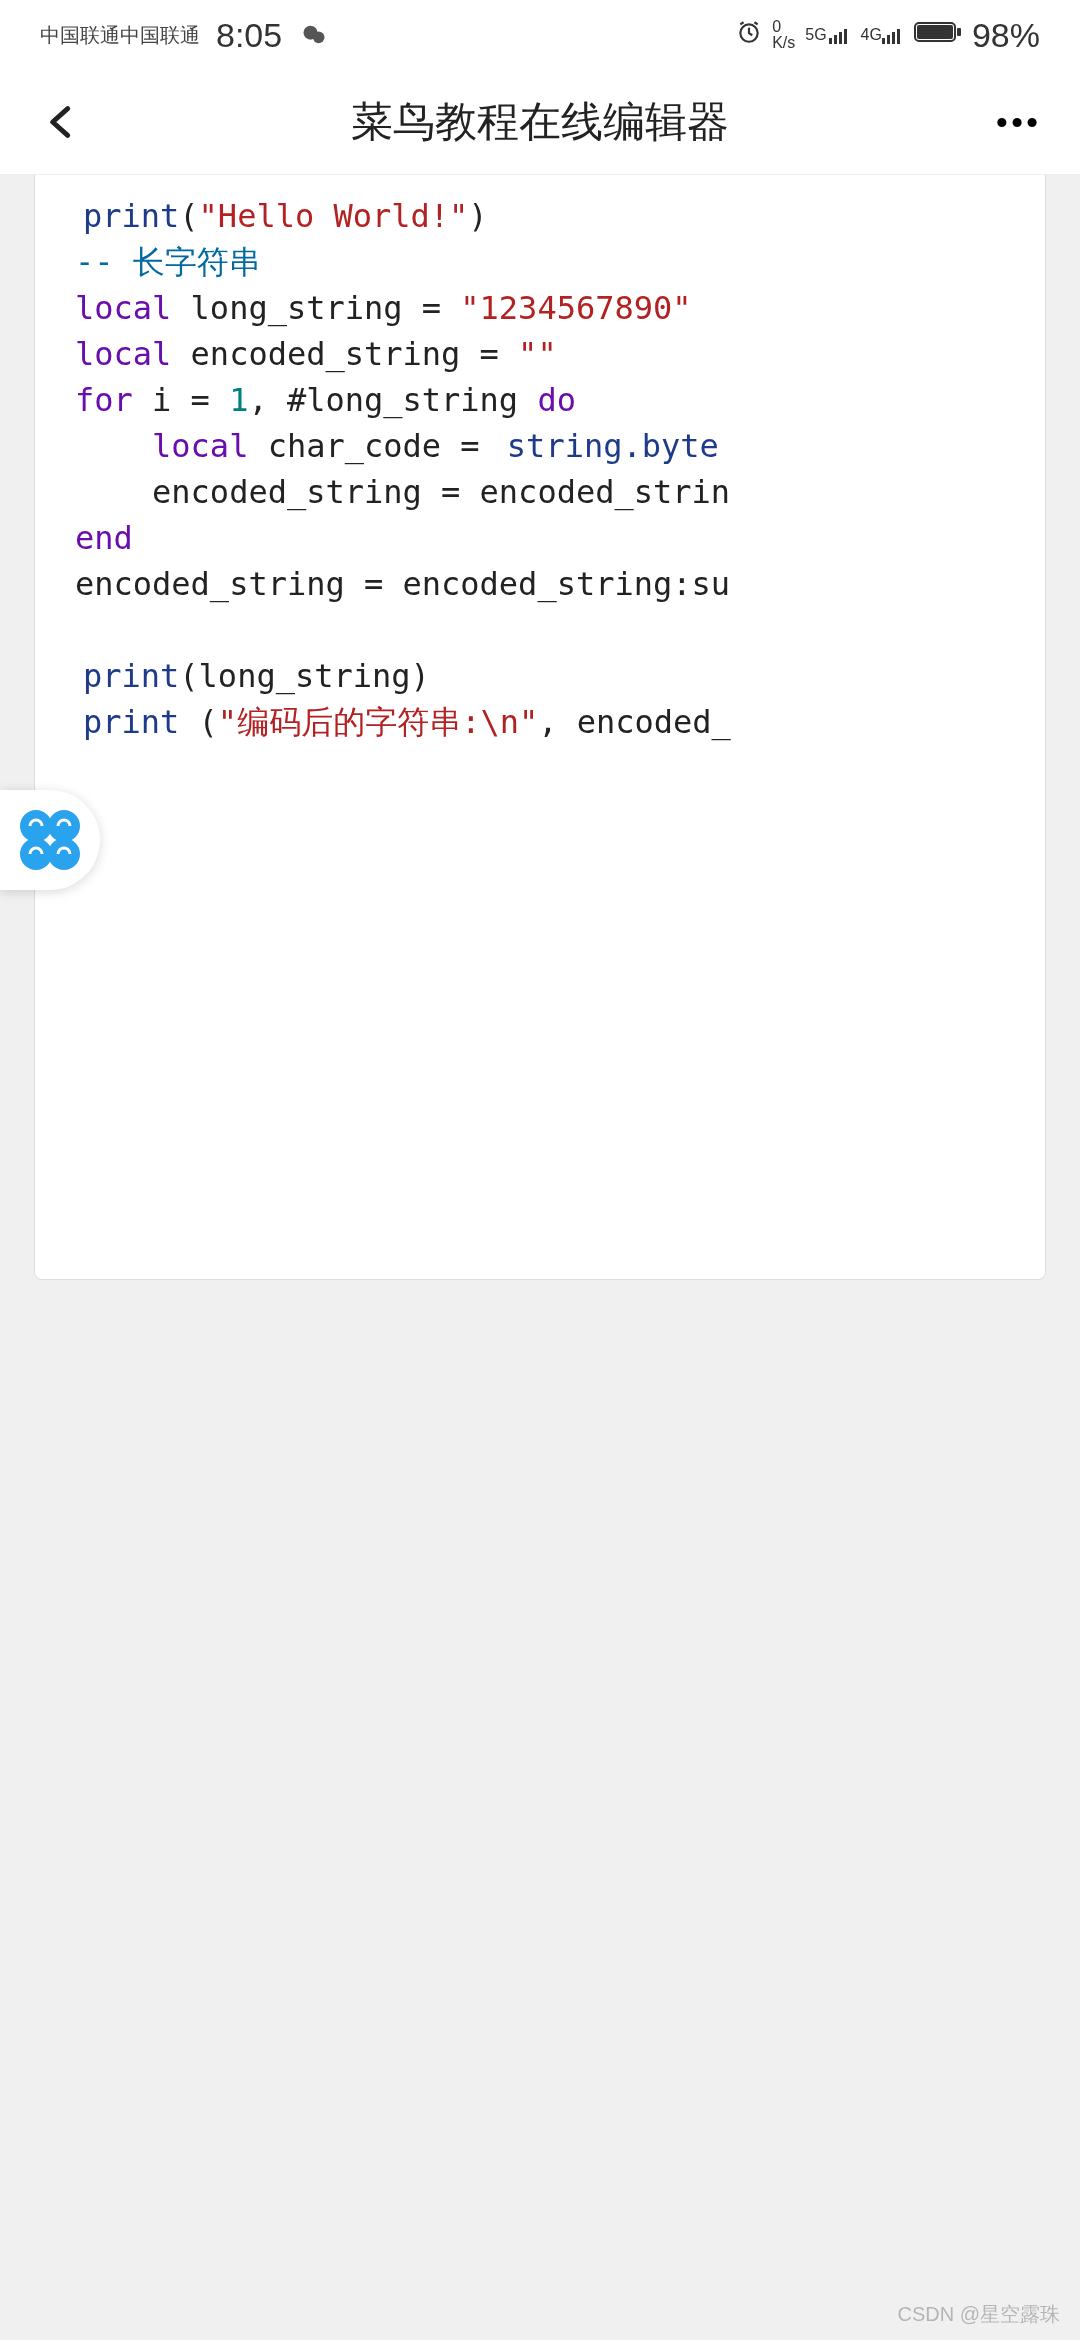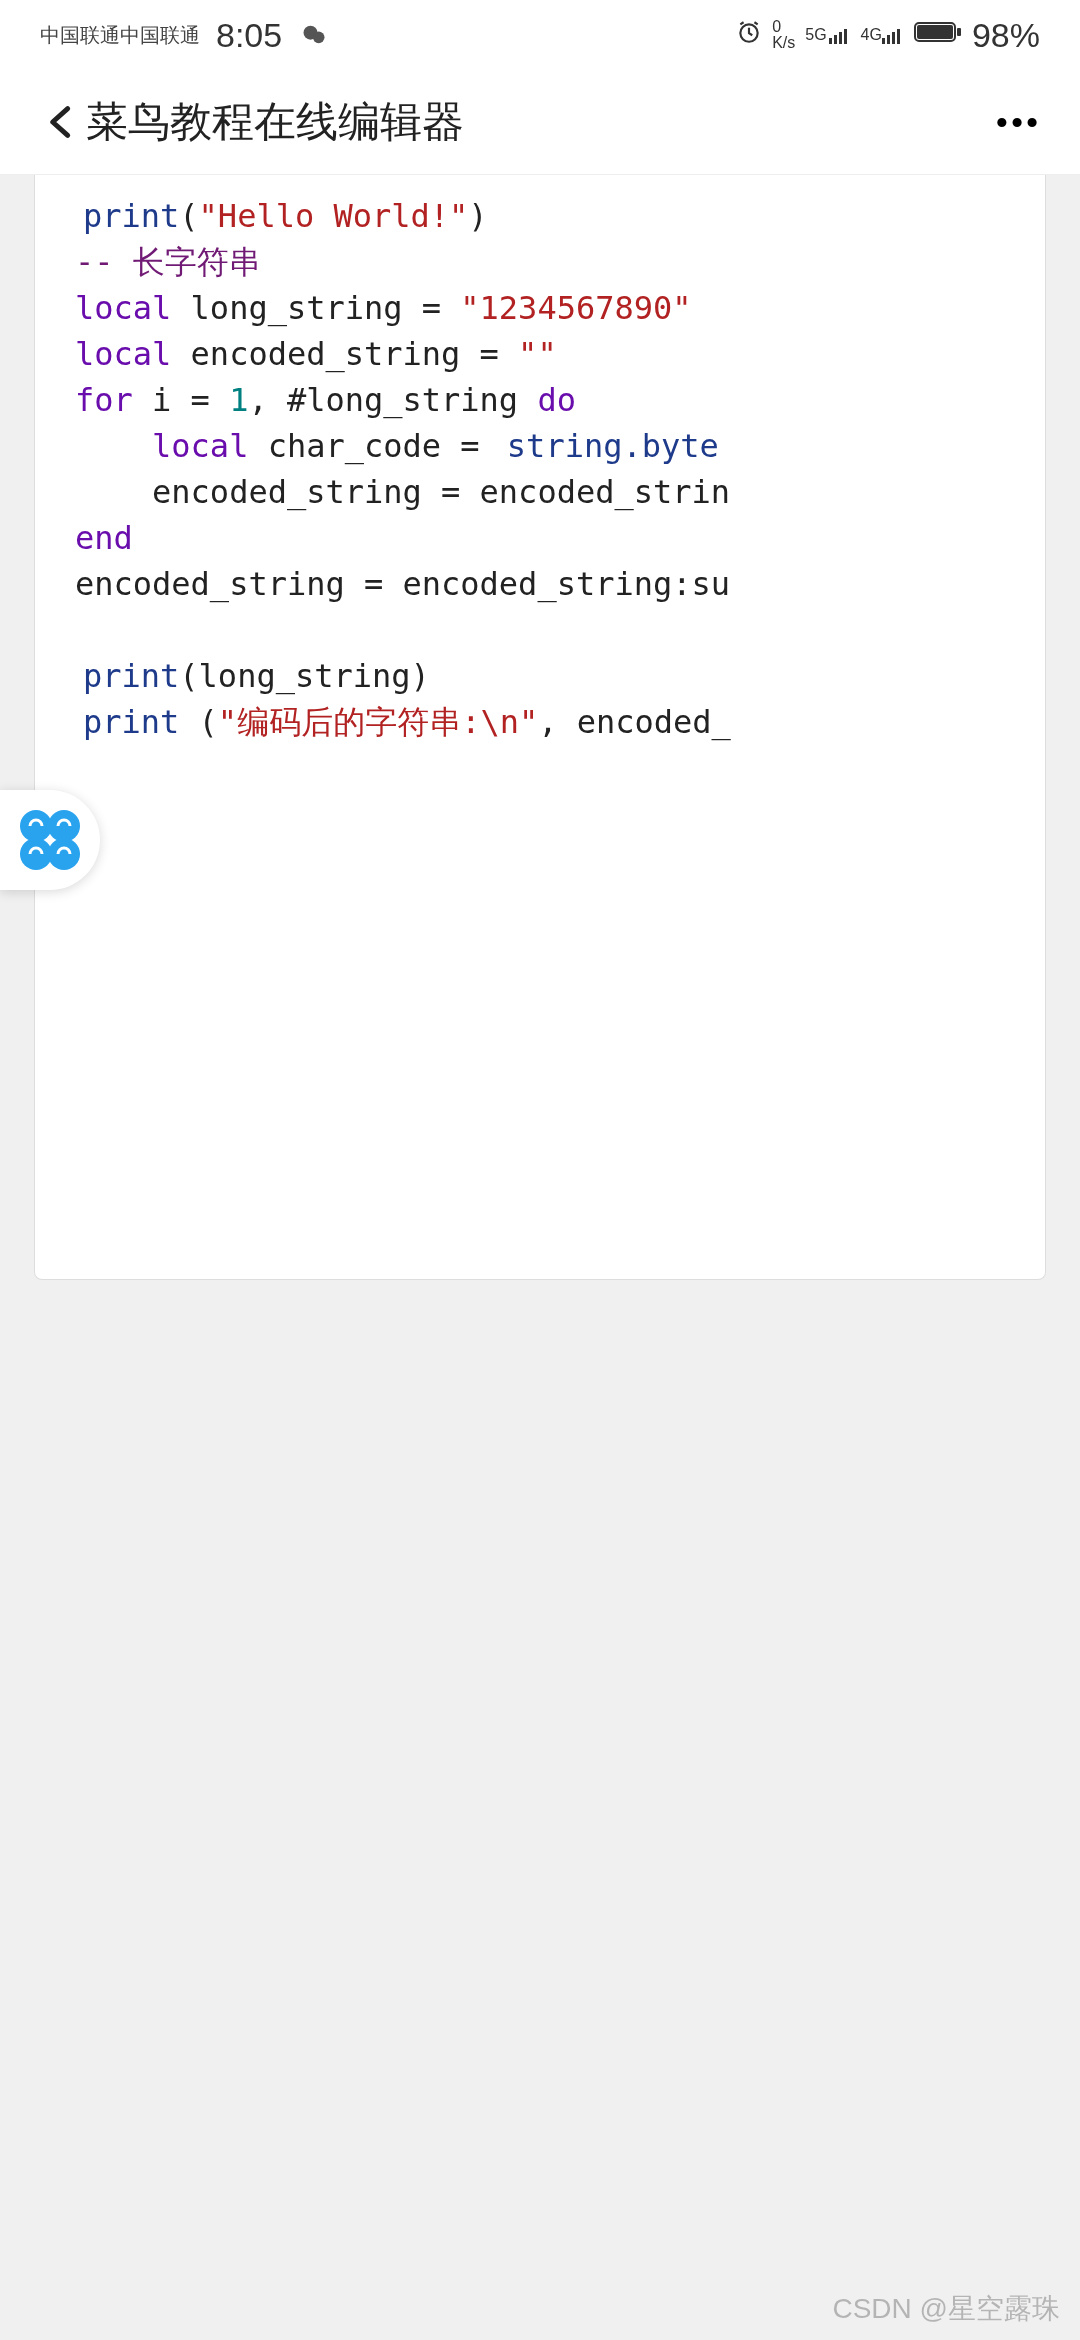--- a/index.html
+++ b/index.html
@@ -71,21 +71,21 @@
       height: 50px;
       display: flex;
       align-items: center;
       justify-content: center;
     }
     .page-title {
       font-size: 42px;
       color: #222;
       font-weight: 400;
       flex: 1;
-      text-align: left;
+      text-align: center;
       font-family: Liberation Mono, monospace;
     }
     .more-btn {
       width: 50px;
       height: 50px;
       display: flex;
       align-items: center;
       justify-content: center;
       letter-spacing: 4px;
       font-size: 32px;
@@ -105,21 +105,21 @@
       font-family: "Menlo", "Consolas", monospace;
       font-size: 32px;
       line-height: 46px;
       white-space: pre;
       position: relative;
     }
     .kw { color: #6a0dad; }
     .fn { color: #1e3a8a; margin-left: 8px; }
     .str { color: #b22222; }
     .num { color: #008080; }
-    .cmt { color: #701a75; font-style: normal; }
+    .cmt { color: #0369a1; font-style: normal; }
     .pl { color: #222; }
 
     .results-panel {
       margin-top: 66px;
       background: #fff;
       border: 1px solid #ccc;
       border-radius: 8px;
       overflow: hidden;
     }
     .results-header {
@@ -159,21 +159,21 @@
     }
     .float-inner {
       width: 76px;
       height: 76px;
       position: relative;
     }
     .watermark {
       position: absolute;
       right: 20px;
       bottom: 12px;
-      font-size: 28px;
+      font-size: 20px;
       color: rgba(0,0,0,0.25);
     }
   </style>
 </head>
 <body>
 
 <div class="status-bar">
   <div class="status-left">
     <div class="carrier-stack">
       <span>中国联通</span>

